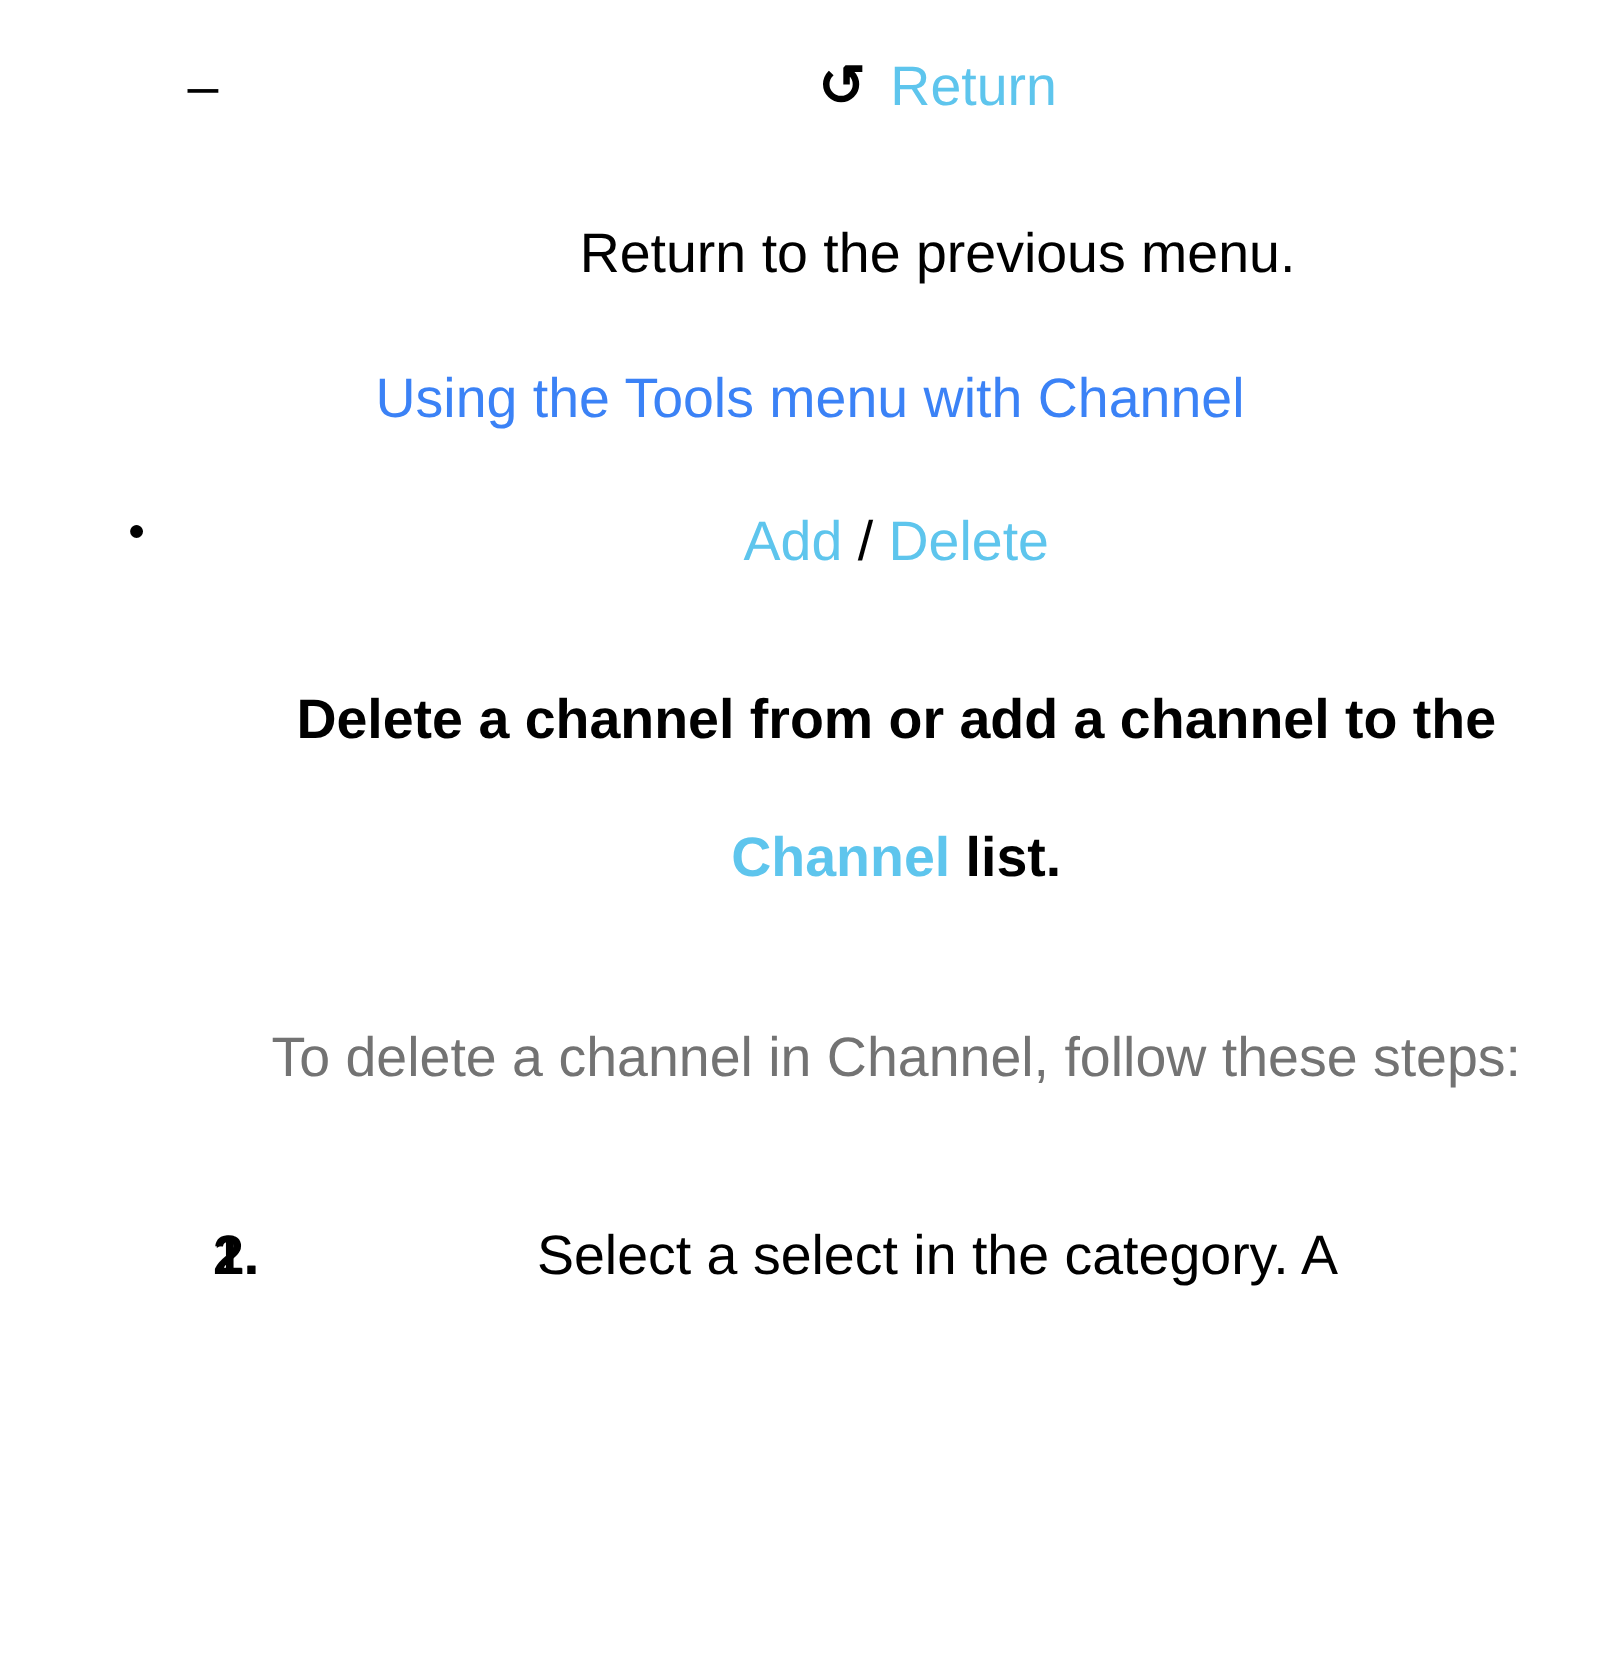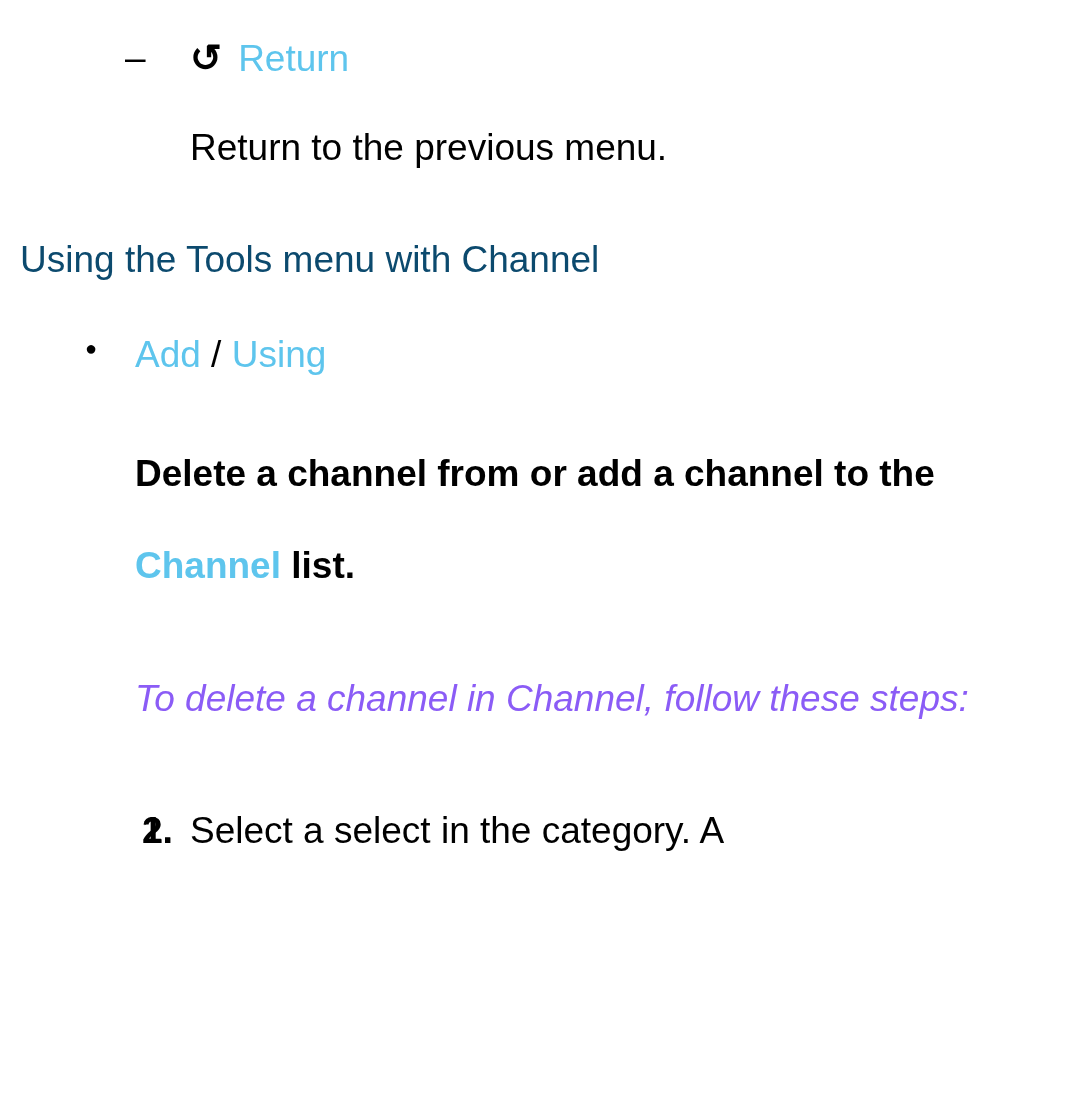--- a/index.html
+++ b/index.html
@@ -1,18 +1,19 @@
 <!DOCTYPE html>
 <html><head>
   <meta charset="utf-8">
   <style>
     * {
       margin: 0;
       padding: 0;
       box-sizing: border-box;
+      text-align: center;
     }
     body {
       font-family: Arial, Helvetica, sans-serif;
       font-size: 37px;
       line-height: 1.5;
       color: #000;
       background: #fff;
       padding: 30px 20px 20px 20px;
       width: 1080px;
     }
@@ -25,26 +26,26 @@
       margin-bottom: 40px;
     }
     .dash-item::before {
       content: "–";
       position: absolute;
       left: 0;
       top: 0;
       color: #000;
     }
     .dash-item-desc {
-      margin-top: 33px;
+      margin-top: 54px;
     }
     .section-heading {
-      color: #0c4a6e;
+      color: #3b82f6;
       margin-bottom: 40px;
-      margin-top: 56px;
+      margin-top: 41px;
     }
     .bullet-list {
       list-style: none;
       margin-left: 60px;
     }
     .bullet-item {
       position: relative;
       padding-left: 55px;
     }
     .bullet-item::before {
@@ -60,24 +61,23 @@
       line-height: 2.5;
       font-weight: bold;
     }
     .link-highlight {
       color: #5ec5ed;
     }
     .separator {
       color: #000;
     }
     .subheading {
-      color: #8b5cf6;
+      color: #737373;
       margin-top: 40px;
       line-height: 2.5;
-      font-style: italic;
     }
     .numbered-list {
       list-style: none;
       margin-top: 30px;
     }
     .numbered-item {
       position: relative;
       padding-left: 55px;
       margin-bottom: 40px;
       line-height: 2.5;
@@ -106,21 +106,21 @@
     <span class="link-highlight">Return</span>
     <div class="dash-item-desc">Return to the previous menu.</div>
   </div>
 </div>
 
 <div class="section-heading">Using the Tools menu with Channel</div>
 
 <ul class="bullet-list">
   <li class="bullet-item">
     <div>
-      <span class="link-highlight">Add</span><span class="separator"> / </span><span class="link-highlight">Using</span>
+      <span class="link-highlight">Add</span><span class="separator"> / </span><span class="link-highlight">Delete</span>
     </div>
     <div class="bullet-desc">
       <span>Delete a channel from or add a channel to the </span><span class="link-highlight">Channel</span><span> list.</span>
     </div>
     <div class="subheading">To delete a channel in Channel, follow these steps:</div>
     <ol class="numbered-list">
       <li class="numbered-item">
         <span class="num">1.</span>
       </li>
       <li class="numbered-item">

